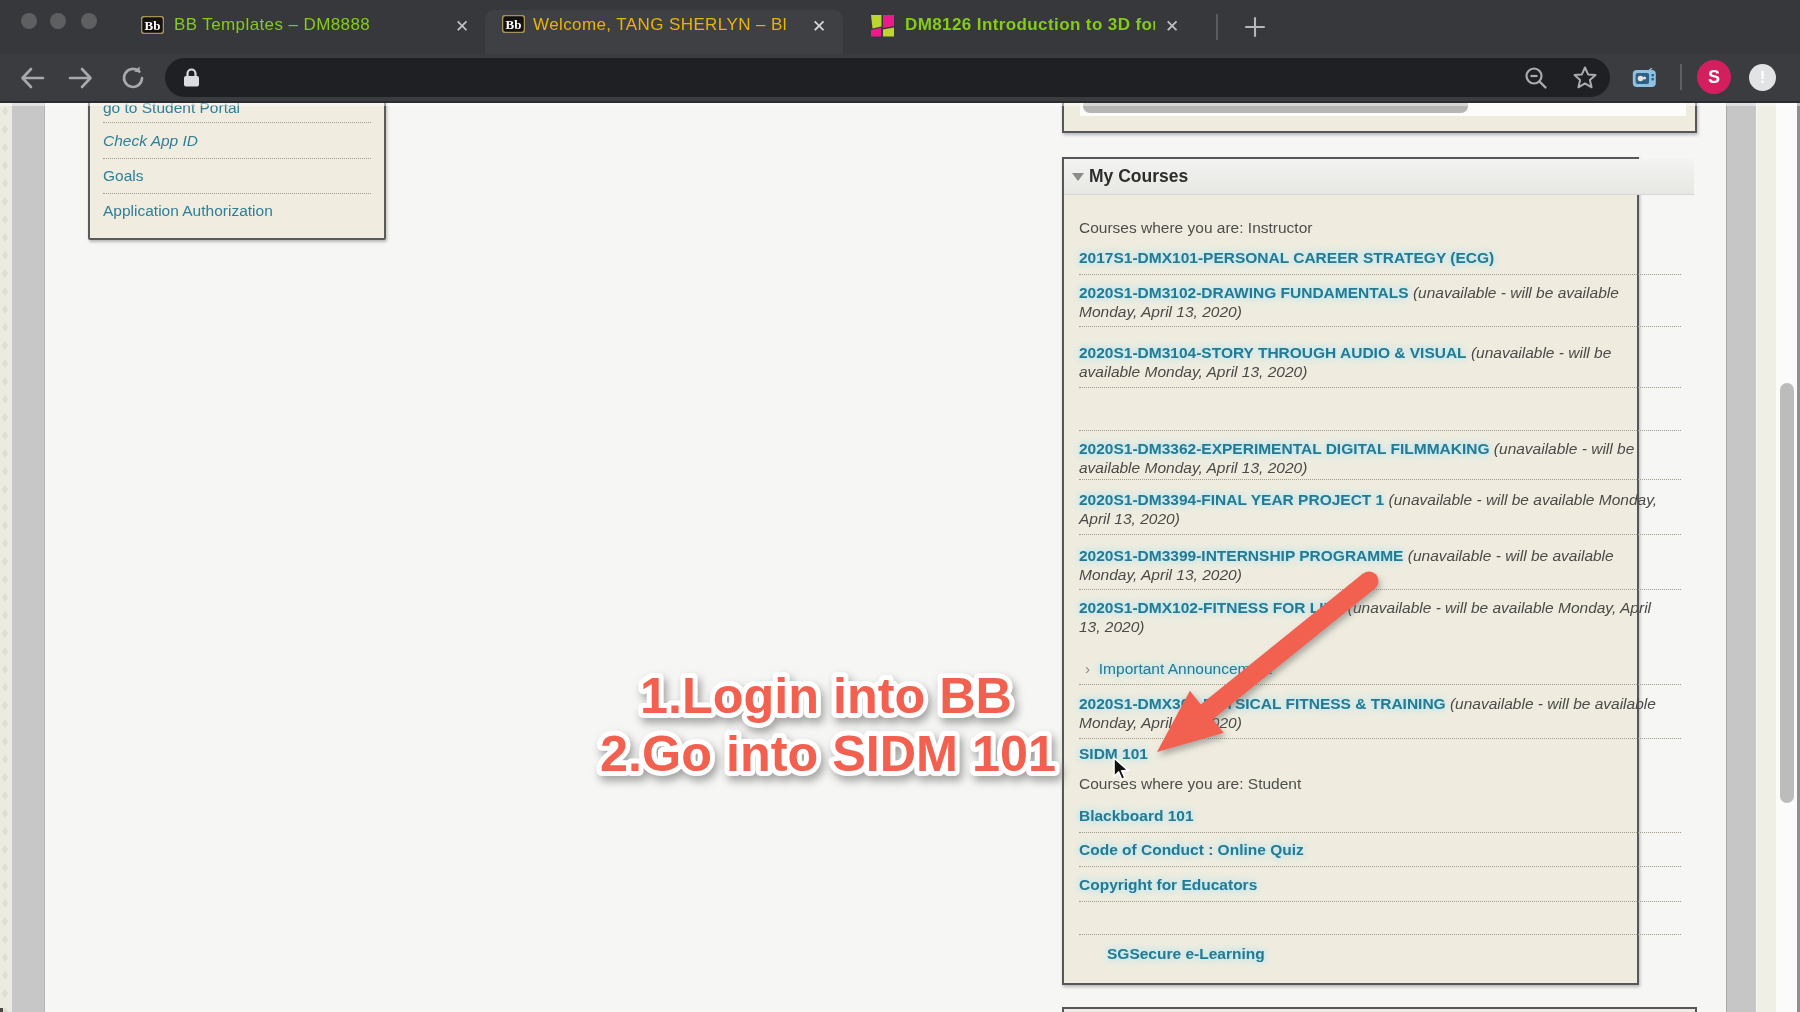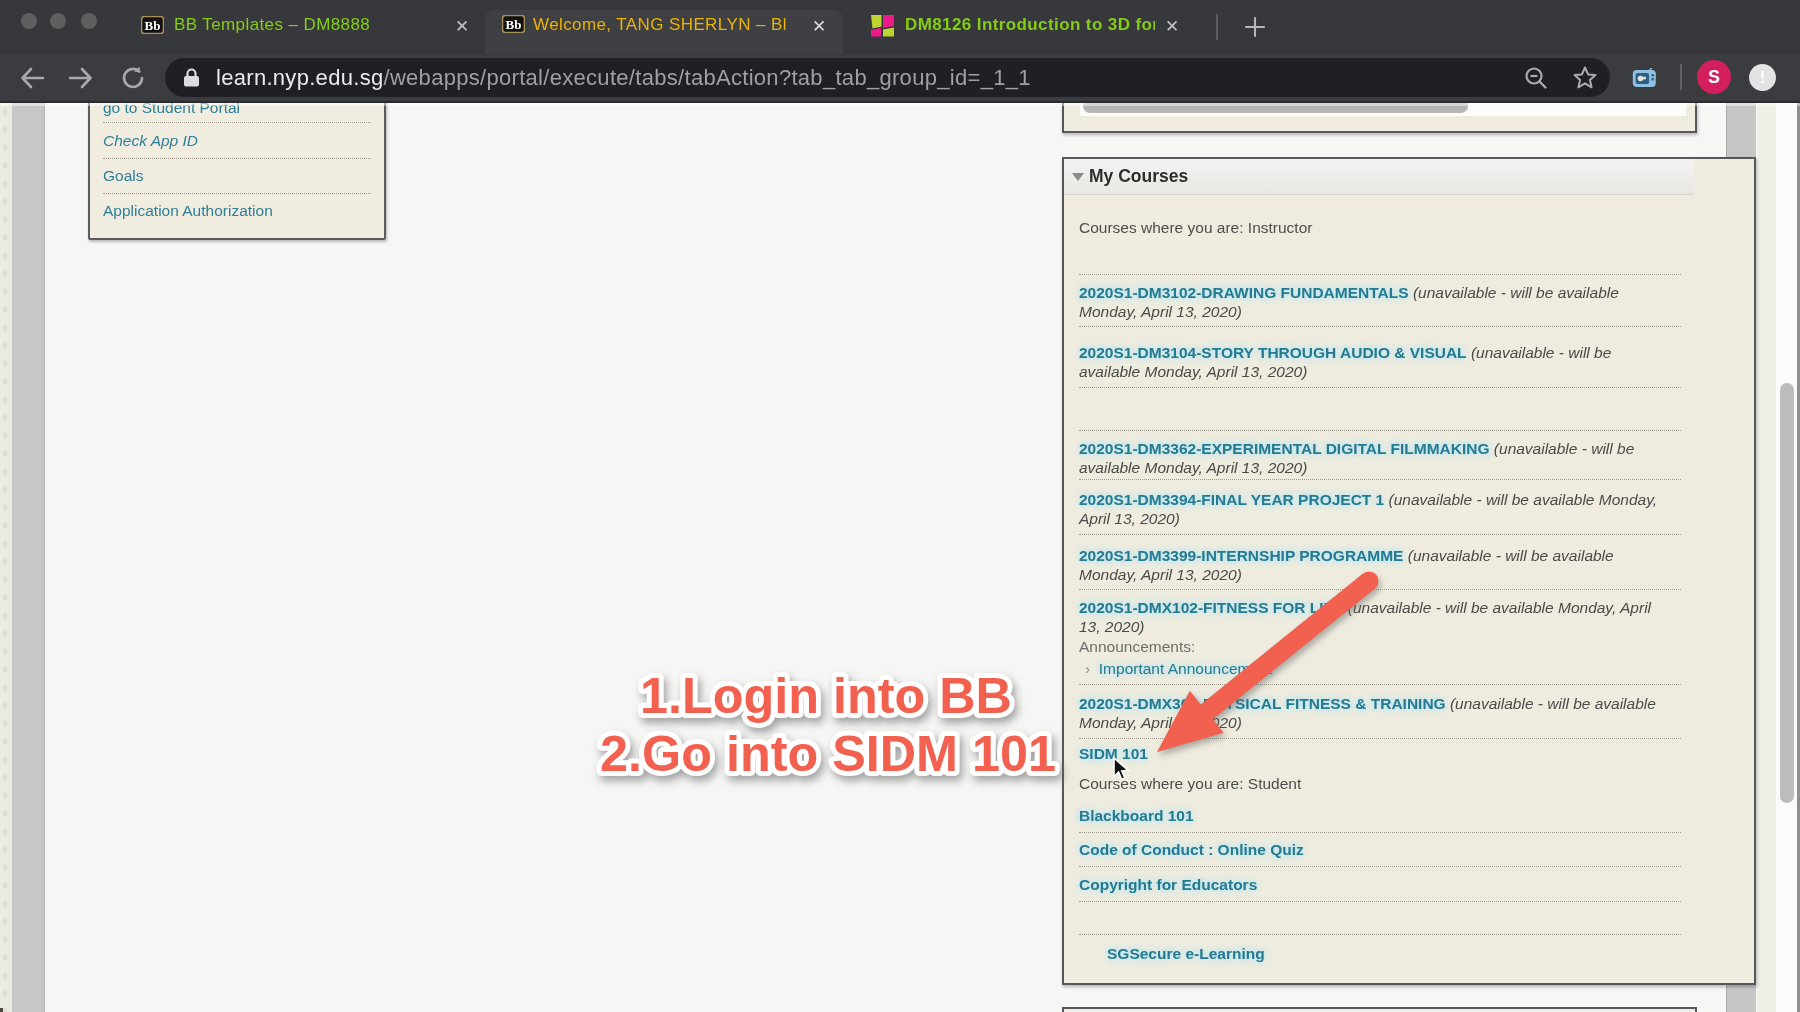--- a/index.html
+++ b/index.html
@@ -21,21 +21,21 @@
              border:2px solid #5a5b5c; border-radius:2px; box-shadow:1px 2px 3px rgba(0,0,0,0.25); }
   .slink { position:absolute; left:13px; font-size:15.5px; line-height:19px; color:#2e7f98; }
   .ssep  { position:absolute; left:13px; width:268px; border-top:1px dotted #9f9c8f; }
 
   
   #topmod { position:absolute; left:1062px; top:96px; width:635px; height:37px; background:#efecdf;
             border:2px solid #56575a; box-shadow:1px 2px 3px rgba(0,0,0,0.25); }
   #topmodwhite { position:absolute; left:16px; top:0px; width:606px; height:18px; background:#fcfcfa; }
   #topmodpill { position:absolute; left:19px; top:0px; width:385px; height:15px; background:#b5b5b3; border-radius:7px; }
 
-  #mycourses { position:absolute; left:1062px; top:157px; width:694px; height:828px; background:#efecdf;
+  #mycourses { position:absolute; left:1062px; top:157px; width:577px; height:828px; background:#efecdf;
                border:2px solid #56575a; box-shadow:1px 2px 3px rgba(0,0,0,0.25); }
   #mchead { position:absolute; left:0; top:0; width:630px; height:36px;
             background:linear-gradient(#f3f3f1,#e7e7e4); border-bottom:1px solid #d6d6d2; }
   #mchead .tri { position:absolute; left:8px; top:14px; width:0; height:0;
                  border-left:6px solid transparent; border-right:6px solid transparent; border-top:8px solid #8b8b89; }
   #mchead .t { position:absolute; left:25px; top:7px; font-size:17.5px; font-weight:bold; color:#2d2d2b; }
 
   .mrow { position:absolute; left:15px; width:600px; font-size:15.5px; line-height:19px; }
   .clink { font-weight:bold; color:#26798e; text-shadow:0 0 6px rgba(175,228,242,0.95), 0 0 3px rgba(195,236,248,0.85), 0 0 12px rgba(205,240,250,0.8); }
   .unav { font-style:italic; color:#4a4a48; font-weight:normal; text-shadow:none; }
@@ -92,34 +92,34 @@
   <div id="topmodwhite"></div>
   <div id="topmodpill"></div>
 </div>
 
 <div id="mycourses">
   <div id="mchead">
       <span class="tri"></span>
       <span class="t">My Courses</span>
     </div>
   <div class="mrow glabel" style="top:58.5px;">Courses where you are: Instructor</div>
+  <div class="mrow" style="top:88.5px;"><span class="clink">2017S1-DMX101-PERSONAL CAREER STRATEGY (ECG)</span></div>
   <div class="msep" style="top:114.5px;"></div>
   <div class="mrow" style="top:123.5px;"><span class="clink">2020S1-DM3102-DRAWING FUNDAMENTALS</span> <span class="unav">(unavailable - will be available<br>Monday, April 13, 2020)</span></div>
   <div class="msep" style="top:167px;"></div>
   <div class="mrow" style="top:183.5px;"><span class="clink">2020S1-DM3104-STORY THROUGH AUDIO &amp; VISUAL</span> <span class="unav">(unavailable - will be<br>available Monday, April 13, 2020)</span></div>
   <div class="msep" style="top:228px;"></div>
   <div class="msep" style="top:270.5px;"></div>
   <div class="mrow" style="top:279.5px;"><span class="clink">2020S1-DM3362-EXPERIMENTAL DIGITAL FILMMAKING</span> <span class="unav">(unavailable - will be<br>available Monday, April 13, 2020)</span></div>
   <div class="msep" style="top:320px;"></div>
   <div class="mrow" style="top:330.5px;"><span class="clink">2020S1-DM3394-FINAL YEAR PROJECT 1</span> <span class="unav">(unavailable - will be available Monday,<br>April 13, 2020)</span></div>
   <div class="msep" style="top:375px;"></div>
   <div class="mrow" style="top:386.5px;"><span class="clink">2020S1-DM3399-INTERNSHIP PROGRAMME</span> <span class="unav">(unavailable - will be available<br>Monday, April 13, 2020)</span></div>
   <div class="msep" style="top:430px;"></div>
   <div class="mrow" style="top:438.5px;"><span class="clink">2020S1-DMX102-FITNESS FOR LIFE</span> <span class="unav">(unavailable - will be available Monday, April<br>13, 2020)</span></div>
-  <div class="mrow" style="top:477.5px; color:#6e6d69;">Announcements:</div>
   <div class="mrow" style="top:500px; left:21px;"><span style="color:#8b8b86;">›</span>&nbsp; <span class="clink" style="font-weight:normal;">Important Announcement</span></div>
   <div class="msep" style="top:525px;"></div>
   <div class="mrow" style="top:534.5px;"><span class="clink">2020S1-DMX300-PHYSICAL FITNESS &amp; TRAINING</span> <span class="unav">(unavailable - will be available<br>Monday, April 13, 2020)</span></div>
   <div class="msep" style="top:578.5px;"></div>
   <div class="mrow" style="top:585px;"><span class="clink">SIDM 101</span></div>
   <div class="mrow glabel" style="top:615px;">Courses where you are: Student</div>
   <div class="mrow" style="top:646.5px;"><span class="clink">Blackboard 101</span></div>
   <div class="msep" style="top:672.5px;"></div>
   <div class="mrow" style="top:681px;"><span class="clink">Code of Conduct : Online Quiz</span></div>
   <div class="msep" style="top:707px;"></div>
@@ -198,21 +198,20 @@
     <path d="M22 13 A9 9 0 1 1 19.4 6.6" fill="none" stroke="#a7a9ab" stroke-width="2.6" stroke-linecap="round"></path>
     <path d="M19.5 1.5 L19.9 7.2 L14.2 6.8 Z" fill="#a7a9ab"></path>
   </svg>
 
   <div id="urlpill"></div>
 
   <svg class="abs" style="left:183px; top:14px;" width="17" height="19" viewBox="0 0 17 19">
     <rect x="1" y="8" width="15" height="10.5" rx="2" fill="#dadce0"></rect>
     <path d="M4.5 8 V5.5 a4 4 0 0 1 8 0 V8" fill="none" stroke="#dadce0" stroke-width="2.2"></path>
   </svg>
-  <div id="urltext">learn.nyp.edu.sg<span>/webapps/portal/execute/tabs/tabAction?tab_tab_group_id=_1_1</span></div>
 
   <svg class="abs" style="left:1523px; top:11px;" width="26" height="26" viewBox="0 0 26 26">
     <circle cx="11" cy="11" r="7.5" fill="none" stroke="#aaacaf" stroke-width="2.2"></circle>
     <line x1="7.5" y1="11" x2="14.5" y2="11" stroke="#aaacaf" stroke-width="2.2"></line>
     <line x1="16.5" y1="16.5" x2="22.5" y2="22.5" stroke="#aaacaf" stroke-width="2.4" stroke-linecap="round"></line>
   </svg>
 
   <svg class="abs" style="left:1572px; top:11px;" width="26" height="26" viewBox="0 0 26 26">
     <path d="M13 2.5 L16.1 9.4 L23.5 10.1 L17.9 15 L19.6 22.3 L13 18.4 L6.4 22.3 L8.1 15 L2.5 10.1 L9.9 9.4 Z" fill="none" stroke="#aaacaf" stroke-width="2" stroke-linejoin="round"></path>
   </svg>

